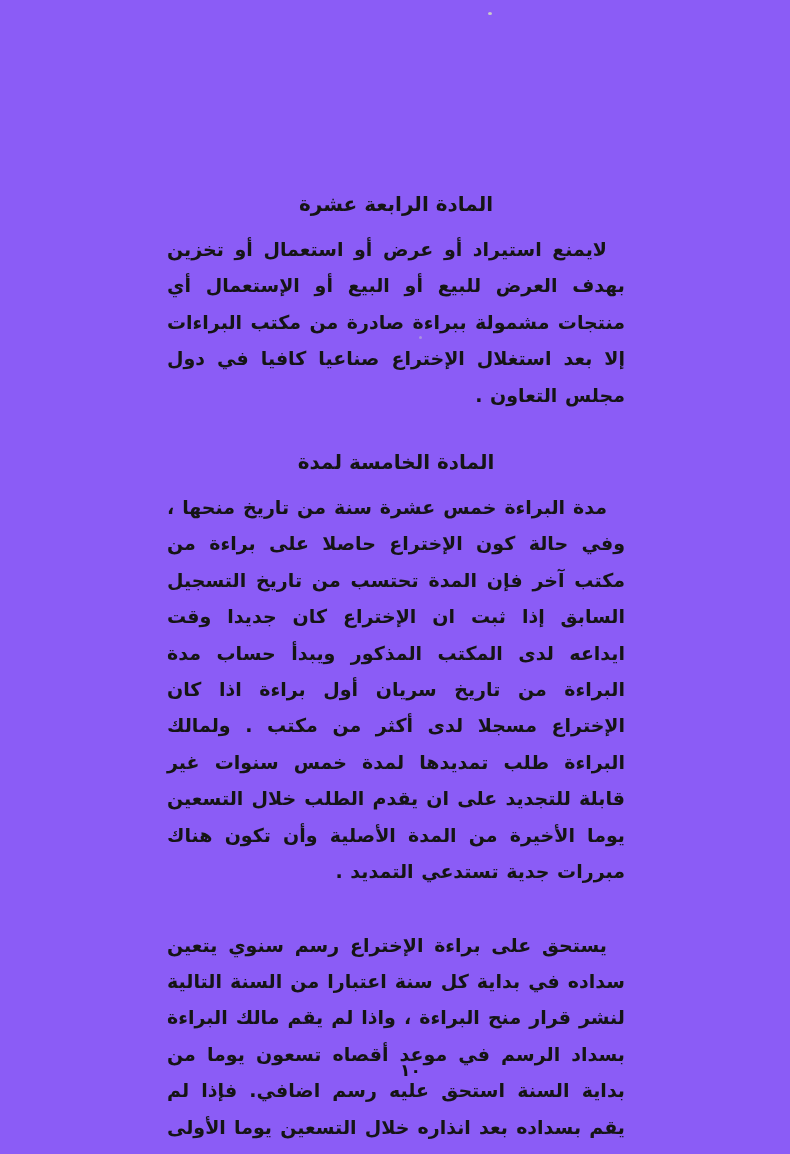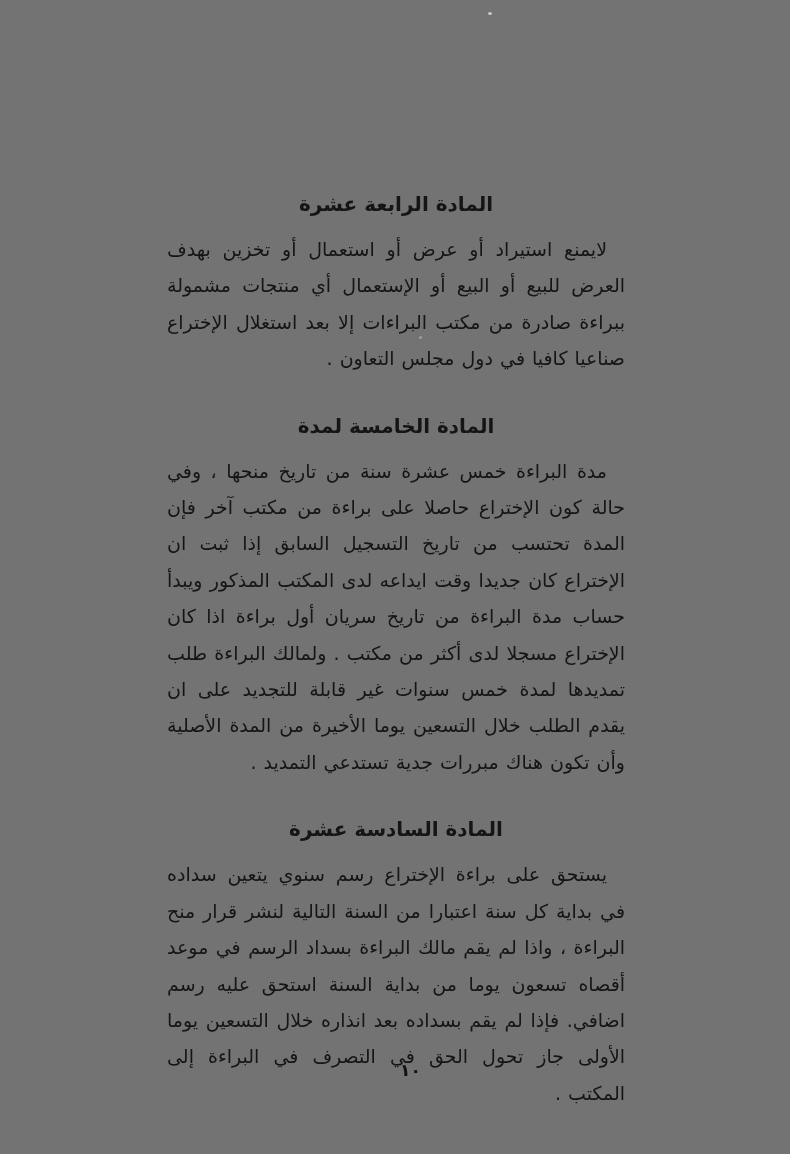--- a/index.html
+++ b/index.html
@@ -10,21 +10,21 @@
     width: 790px;
     height: 1154px;
     position: relative;
     background: #ffffff;
     font-family: "DejaVu Sans", sans-serif;
     overflow: hidden;
   }
   .page {
     position: absolute;
     inset: 0;
-    background: #737373;
+    background: #8b5cf6;
     color: #151515;
   }
   .scan-speck {
     position: absolute;
     background: #c9c9c9;
     border-radius: 50%;
   }
   .speck-top { left: 488px; top: 12px; width: 4px; height: 3px; }
   .speck-mid { left: 419px; top: 336px; width: 3px; height: 3px; opacity: .5; }
   .content {
@@ -40,21 +40,21 @@
   .article-heading {
     margin: 0 0 15px 0;
     text-align: center;
     font-size: 20px;
     font-weight: 700;
     letter-spacing: 0.2px;
   }
   .article-body {
     margin: 0;
     font-size: 19px;
-    font-weight: 400;
+    font-weight: 700;
     line-height: 36.4px;
     text-align: justify;
     text-indent: 18px;
     word-spacing: 1px;
   }
   .page-number {
     position: absolute;
     top: 1060px;
     left: 0;
     right: 6px;
@@ -80,21 +80,20 @@
       <h2 class="article-heading">المادة الرابعة عشرة</h2>
       <p class="article-body">لايمنع استيراد أو عرض أو استعمال أو تخزين بهدف العرض للبيع أو البيع أو الإستعمال أي منتجات مشمولة ببراءة صادرة من مكتب البراءات إلا بعد استغلال الإختراع صناعيا كافيا في دول مجلس التعاون .</p>
     </section>
 
     <section class="article">
       <h2 class="article-heading">المادة الخامسة لمدة</h2>
       <p class="article-body">مدة البراءة خمس عشرة سنة من تاريخ منحها ، وفي حالة كون الإختراع حاصلا على براءة من مكتب آخر فإن المدة تحتسب من تاريخ التسجيل السابق إذا ثبت ان الإختراع كان جديدا وقت ايداعه لدى المكتب المذكور ويبدأ حساب مدة البراءة من تاريخ سريان أول براءة اذا كان الإختراع مسجلا لدى أكثر من مكتب . ولمالك البراءة طلب تمديدها لمدة خمس سنوات غير قابلة للتجديد على ان يقدم الطلب خلال التسعين يوما الأخيرة من المدة الأصلية وأن تكون هناك مبررات جدية تستدعي التمديد .</p>
     </section>
 
     <section class="article">
-      <h2 class="article-heading">المادة السادسة عشرة</h2>
       <p class="article-body">يستحق على براءة الإختراع رسم سنوي يتعين سداده في بداية كل سنة اعتبارا من السنة التالية لنشر قرار منح البراءة ، واذا لم يقم مالك البراءة بسداد الرسم في موعد أقصاه تسعون يوما من بداية السنة استحق عليه رسم اضافي. فإذا لم يقم بسداده بعد انذاره خلال التسعين يوما الأولى جاز تحول الحق في التصرف في البراءة إلى المكتب .</p>
     </section>
 
   </main>
 
   <div class="page-number">١٠</div>
 
 </div>
 
 </body></html>

